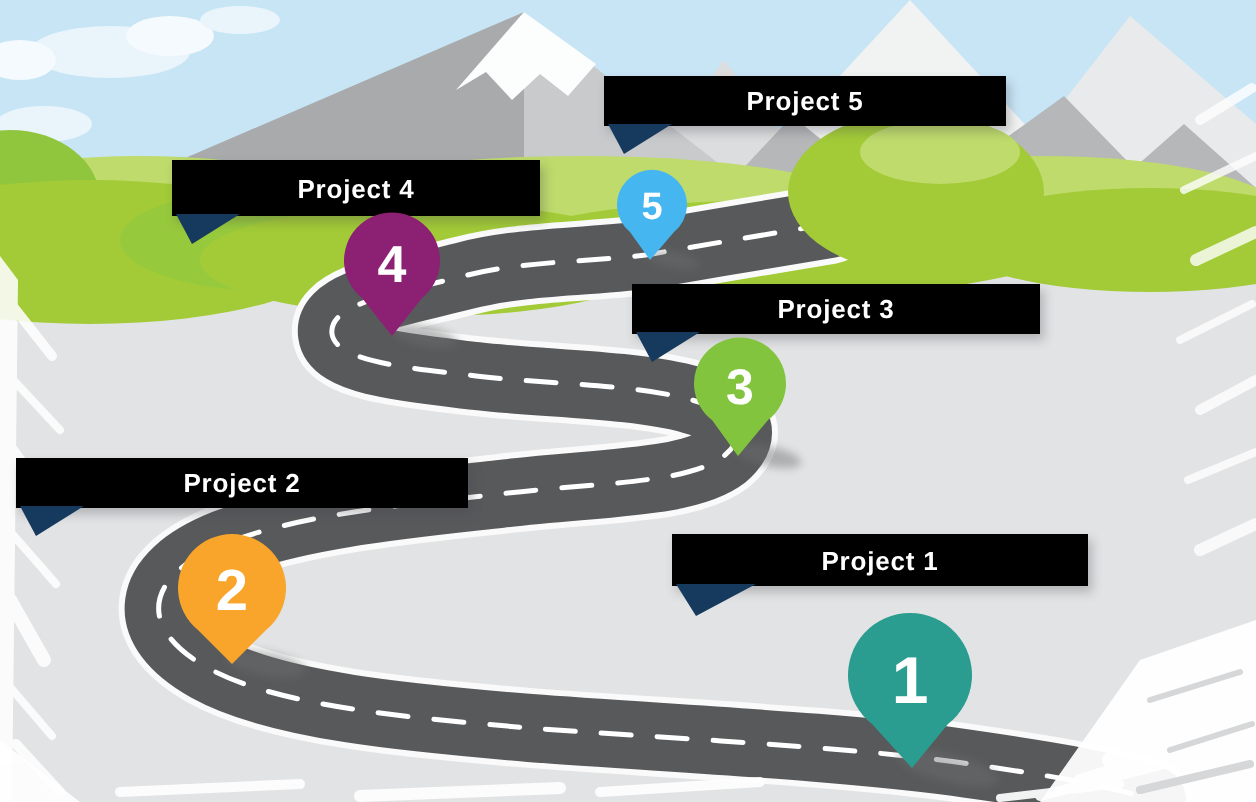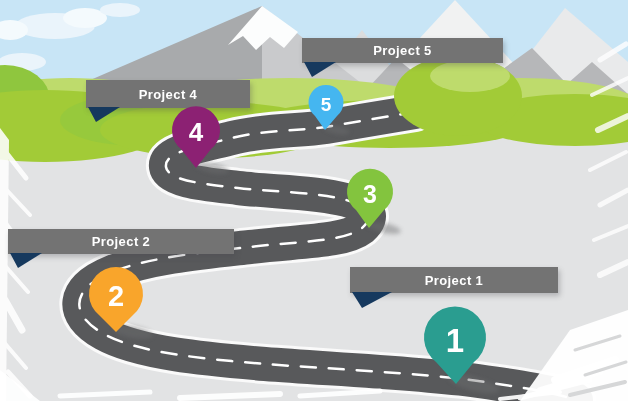--- a/index.html
+++ b/index.html
@@ -2,39 +2,39 @@
 <html><head>
 <meta charset="utf-8">
 <style>
   html,body{margin:0;padding:0;background:#fff;}
   .canvas{
     position:relative;width:628px;height:401px;overflow:hidden;
     background:#E2E3E4;font-family:"Liberation Sans",sans-serif;
   }
   .layer{position:absolute;left:0;top:0;}
   .banner{
-    position:absolute;height:25px;background:#737373;
+    position:absolute;height:25px;background:#000000;
     display:flex;align-items:center;justify-content:center;
     box-shadow:2px 3px 5px rgba(70,70,75,.30);
     z-index:10;
   }
   .banner .lbl{
     color:#FFFFFF;font-weight:bold;font-size:13px;letter-spacing:.4px;
   }
   .fold{
     position:absolute;left:2px;bottom:-14px;width:32px;height:15px;
     background:#16395E;
     -webkit-clip-path:polygon(0 0,100% 0,25% 100%);
     clip-path:polygon(0 0,100% 0,25% 100%);
   }
-  #banner-1{left:350px;top:267px;width:208px;height:26px;}
+  #banner-1{left:336px;top:267px;width:208px;height:26px;}
   #banner-1 .fold{width:40px;height:16px;bottom:-15px;}
   #banner-2{left:8px;top:229px;width:226px;}
   #banner-3{left:316px;top:142px;width:204px;}
-  #banner-4{left:86px;top:80px;width:164px;height:28px;}
+  #banner-4{left:86px;top:80px;width:184px;height:28px;}
   #banner-5{left:302px;top:38px;width:201px;}
   svg text{font-family:"Liberation Sans",sans-serif;font-weight:bold;fill:#fff;}
 </style>
 </head>
 <body>
 
 <div class="canvas">
 
   <svg class="layer" width="628" height="401" viewBox="0 0 628 401">
     <defs>
@@ -138,20 +138,24 @@
   </svg>
 
   <div class="banner" id="banner-5">
     <span class="lbl">Project 5</span>
     <div class="fold"></div>
   </div>
   <div class="banner" id="banner-4">
     <span class="lbl">Project 4</span>
     <div class="fold"></div>
   </div>
+  <div class="banner" id="banner-3">
+    <span class="lbl">Project 3</span>
+    <div class="fold"></div>
+  </div>
   <div class="banner" id="banner-2">
     <span class="lbl">Project 2</span>
     <div class="fold"></div>
   </div>
   <div class="banner" id="banner-1">
     <span class="lbl">Project 1</span>
     <div class="fold"></div>
   </div>
 
   <svg class="layer" width="628" height="401" viewBox="0 0 628 401" style="z-index:20">

